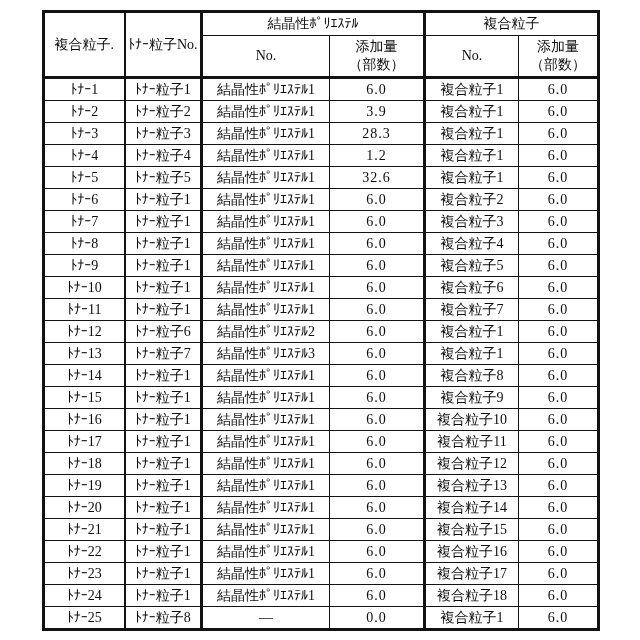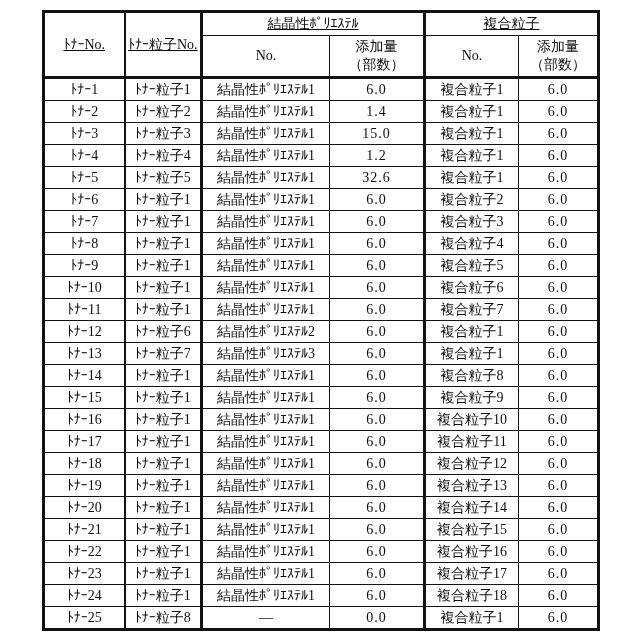--- a/index.html
+++ b/index.html
@@ -38,21 +38,21 @@
     line-height:1.25;
     white-space:nowrap;
     overflow:hidden;
   }
   
   .bl2{border-left:2px solid var(--line) !important;}
   .bl3{border-left:3px solid var(--line) !important;}
   
   .hdr-b{border-bottom:3px solid var(--line) !important;}
   
-  tr.grouprow th{height:22px;text-decoration:underline;}
+  tr.grouprow th{height:22px;}
   tr.subrow th{height:40px;}
   .two-line span{display:block;line-height:18px;}
   
   tbody td{height:21px;}
   td.num{letter-spacing:1px;}
 </style>
 </head>
 <body>
 
 <div class="page">
@@ -60,21 +60,21 @@
     <colgroup>
       <col style="width:81px">
       <col style="width:77px">
       <col style="width:128px">
       <col style="width:95px">
       <col style="width:94px">
       <col style="width:80px">
     </colgroup>
     <thead>
       <tr class="grouprow">
-        <th rowspan="2" class="hdr-b">ﾄﾅｰNo.</th>
+        <th rowspan="2" class="hdr-b">複合粒子.</th>
         <th rowspan="2" class="bl2 hdr-b">ﾄﾅｰ粒子No.</th>
         <th colspan="2" class="bl3">結晶性ﾎﾟﾘｴｽﾃﾙ</th>
         <th colspan="2" class="bl3">複合粒子</th>
       </tr>
       <tr class="subrow">
         <th class="bl3 hdr-b">No.</th>
         <th class="hdr-b two-line">
           <span>添加量</span>
           <span>（部数）</span>
         </th>
@@ -91,29 +91,29 @@
           <td class="c1 bl2">ﾄﾅｰ粒子1</td>
           <td class="c2 bl3">結晶性ﾎﾟﾘｴｽﾃﾙ1</td>
           <td class="c3 num">6.0</td>
           <td class="c4 bl3">複合粒子1</td>
           <td class="c5 num">6.0</td>
         </tr>
         <tr>
           <td class="c0">ﾄﾅｰ2</td>
           <td class="c1 bl2">ﾄﾅｰ粒子2</td>
           <td class="c2 bl3">結晶性ﾎﾟﾘｴｽﾃﾙ1</td>
-          <td class="c3 num">1.4</td>
+          <td class="c3 num">3.9</td>
           <td class="c4 bl3">複合粒子1</td>
           <td class="c5 num">6.0</td>
         </tr>
         <tr>
           <td class="c0">ﾄﾅｰ3</td>
           <td class="c1 bl2">ﾄﾅｰ粒子3</td>
           <td class="c2 bl3">結晶性ﾎﾟﾘｴｽﾃﾙ1</td>
-          <td class="c3 num">15.0</td>
+          <td class="c3 num">28.3</td>
           <td class="c4 bl3">複合粒子1</td>
           <td class="c5 num">6.0</td>
         </tr>
         <tr>
           <td class="c0">ﾄﾅｰ4</td>
           <td class="c1 bl2">ﾄﾅｰ粒子4</td>
           <td class="c2 bl3">結晶性ﾎﾟﾘｴｽﾃﾙ1</td>
           <td class="c3 num">1.2</td>
           <td class="c4 bl3">複合粒子1</td>
           <td class="c5 num">6.0</td>

